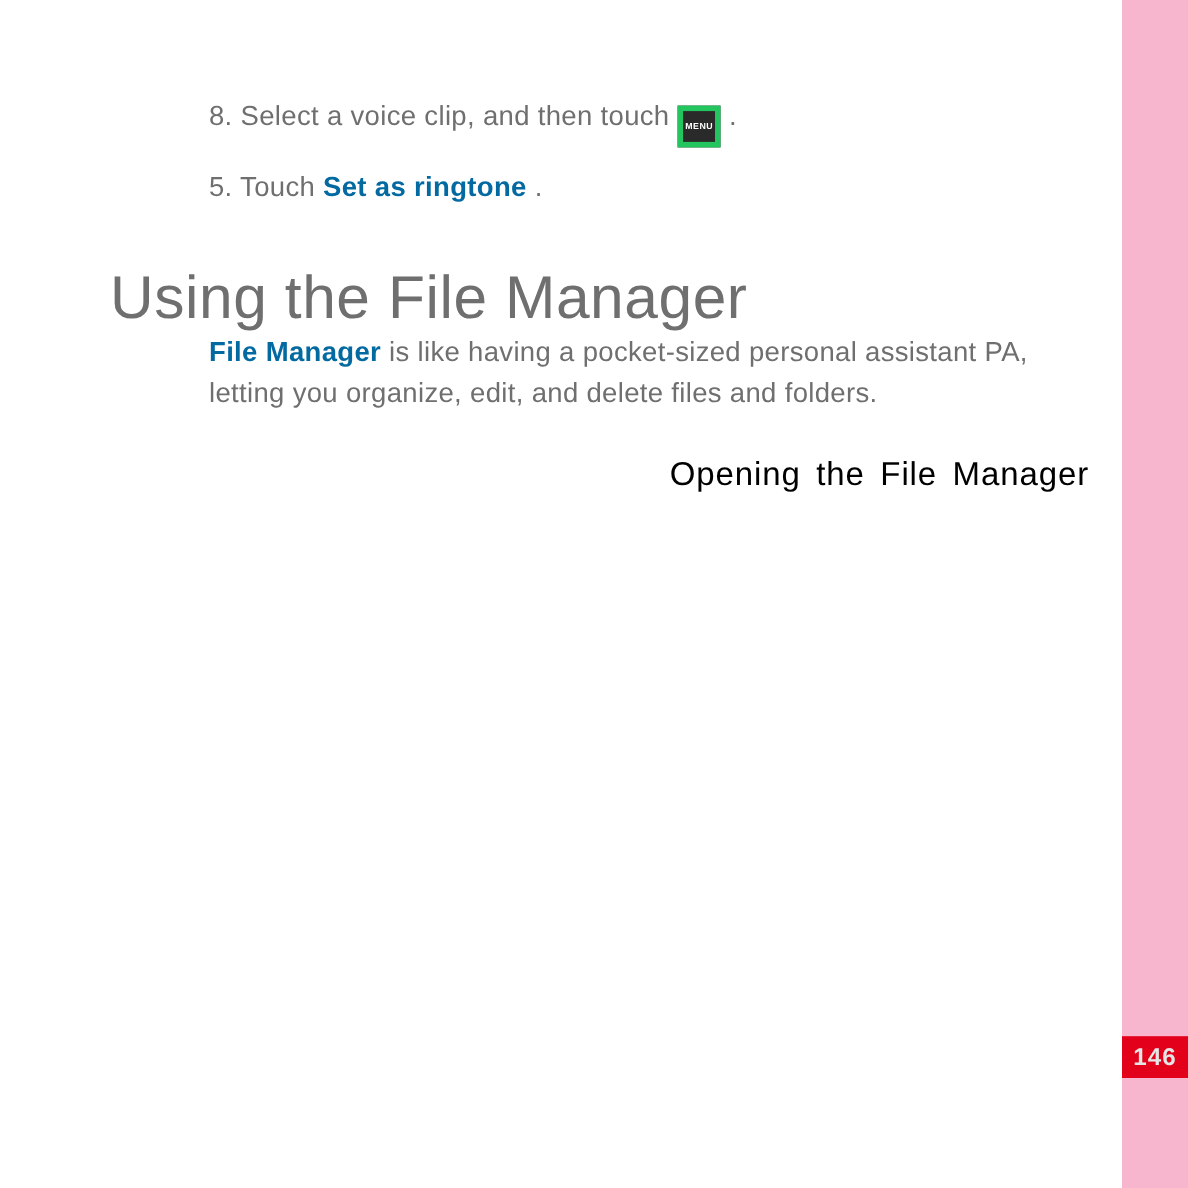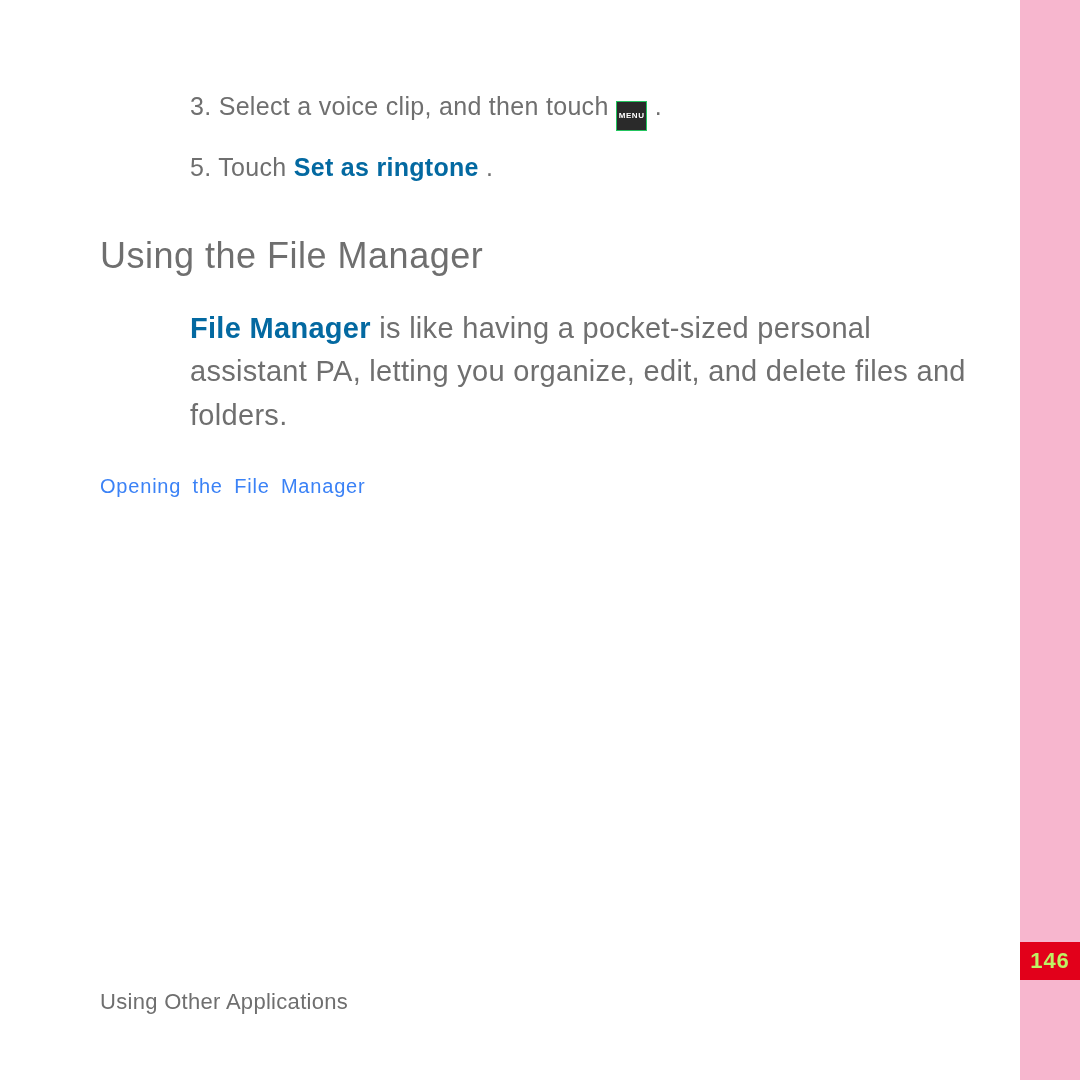--- a/index.html
+++ b/index.html
@@ -27,21 +27,21 @@
     height: 1080px;
     background: #f7b6ce;
     z-index: 1;
   }
   .page-num {
     position: absolute;
     right: 0;
     width: 60px;
     bottom: 100px;
     background: #e2001a;
-    color: #bef264;
+    color: #e5e5e5;
     font-size: 22px;
     font-weight: bold;
     text-align: center;
     padding: 6px 0;
     z-index: 2;
     letter-spacing: 1px;
   }
   .content {
     position: absolute;
     left: 100px;
@@ -60,48 +60,48 @@
   .menu-icon {
     display: inline-block;
     vertical-align: -3px;
     background: #2a2a2a;
     color: #ffffff;
     font-size: 8px;
     letter-spacing: 0.5px;
     padding: 10px 2px;
     line-height: 1;
     font-weight: bold;
-    border:1px solid #22c55e;
+    border:5px solid #22c55e;
   }
   .h1 {
-    font-size: 36px;
+    font-size: 55px;
     color: #6f6f6f;
     font-weight: normal;
     margin-top: 50px;
-    margin-bottom: 30px;
     letter-spacing: 0.5px;
     margin-left: 0;
   }
   .para {
-    font-size: 29px;
+    font-size: 25px;
     color: #6f6f6f;
     line-height: 1.5;
     margin-left: 90px;
     margin-bottom: 28px;
     letter-spacing: 0.3px;
   }
   .h2 {
-    font-size: 20px;
-    color: #3b82f6;
+    font-size: 30px;
+    color: #000000;
     font-weight: normal;
     margin-top: 38px;
     margin-bottom: 28px;
     letter-spacing: 0.8px;
     margin-left: 0;
     word-spacing: 5px;
+    text-align: right;
   }
   .footer {
     position: absolute;
     left: 100px;
     bottom: 65px;
     font-size: 22px;
     color: #6f6f6f;
     letter-spacing: 0.3px;
   }
   .gap { display:inline-block; width:40px; }
@@ -110,21 +110,21 @@
 <body>
 
 <div class="page">
 
   <div class="pink-bar"></div>
   <div class="page-num">146</div>
 
   <div class="content">
 
     <div class="step">
-      <span>3. Select a voice clip, and then touch </span>
+      <span>8. Select a voice clip, and then touch </span>
       <span class="menu-icon">MENU</span>
       <span>.</span>
     </div>
 
     <div class="step">
       <span>5. Touch </span>
       <span class="bold">Set as ringtone</span>
       <span>.</span>
     </div>
 
@@ -132,15 +132,14 @@
 
     <div class="para">
       <span class="bold">File Manager</span><span> is like having a pocket-sized personal assistant PA, letting you organize, edit, and delete files and folders.</span>
     </div>
 
     <div class="h2">Opening the File Manager</div>
 
 
   </div>
 
-  <div class="footer">Using Other Applications</div>
 
 </div>
 
 </body></html>

